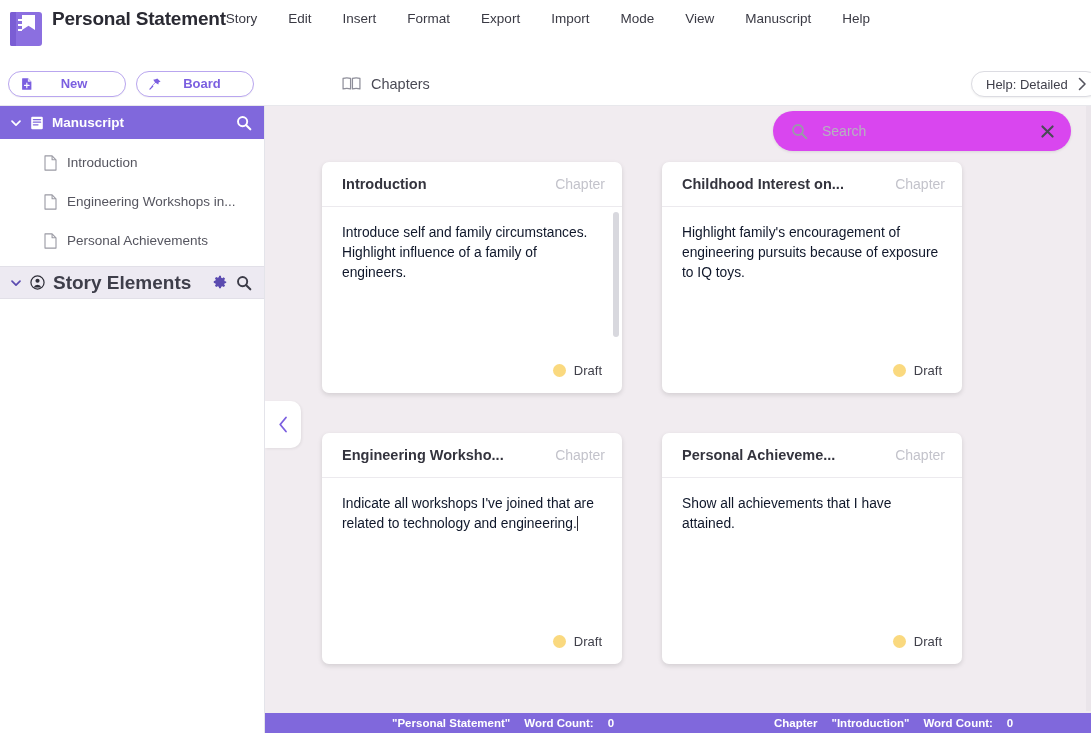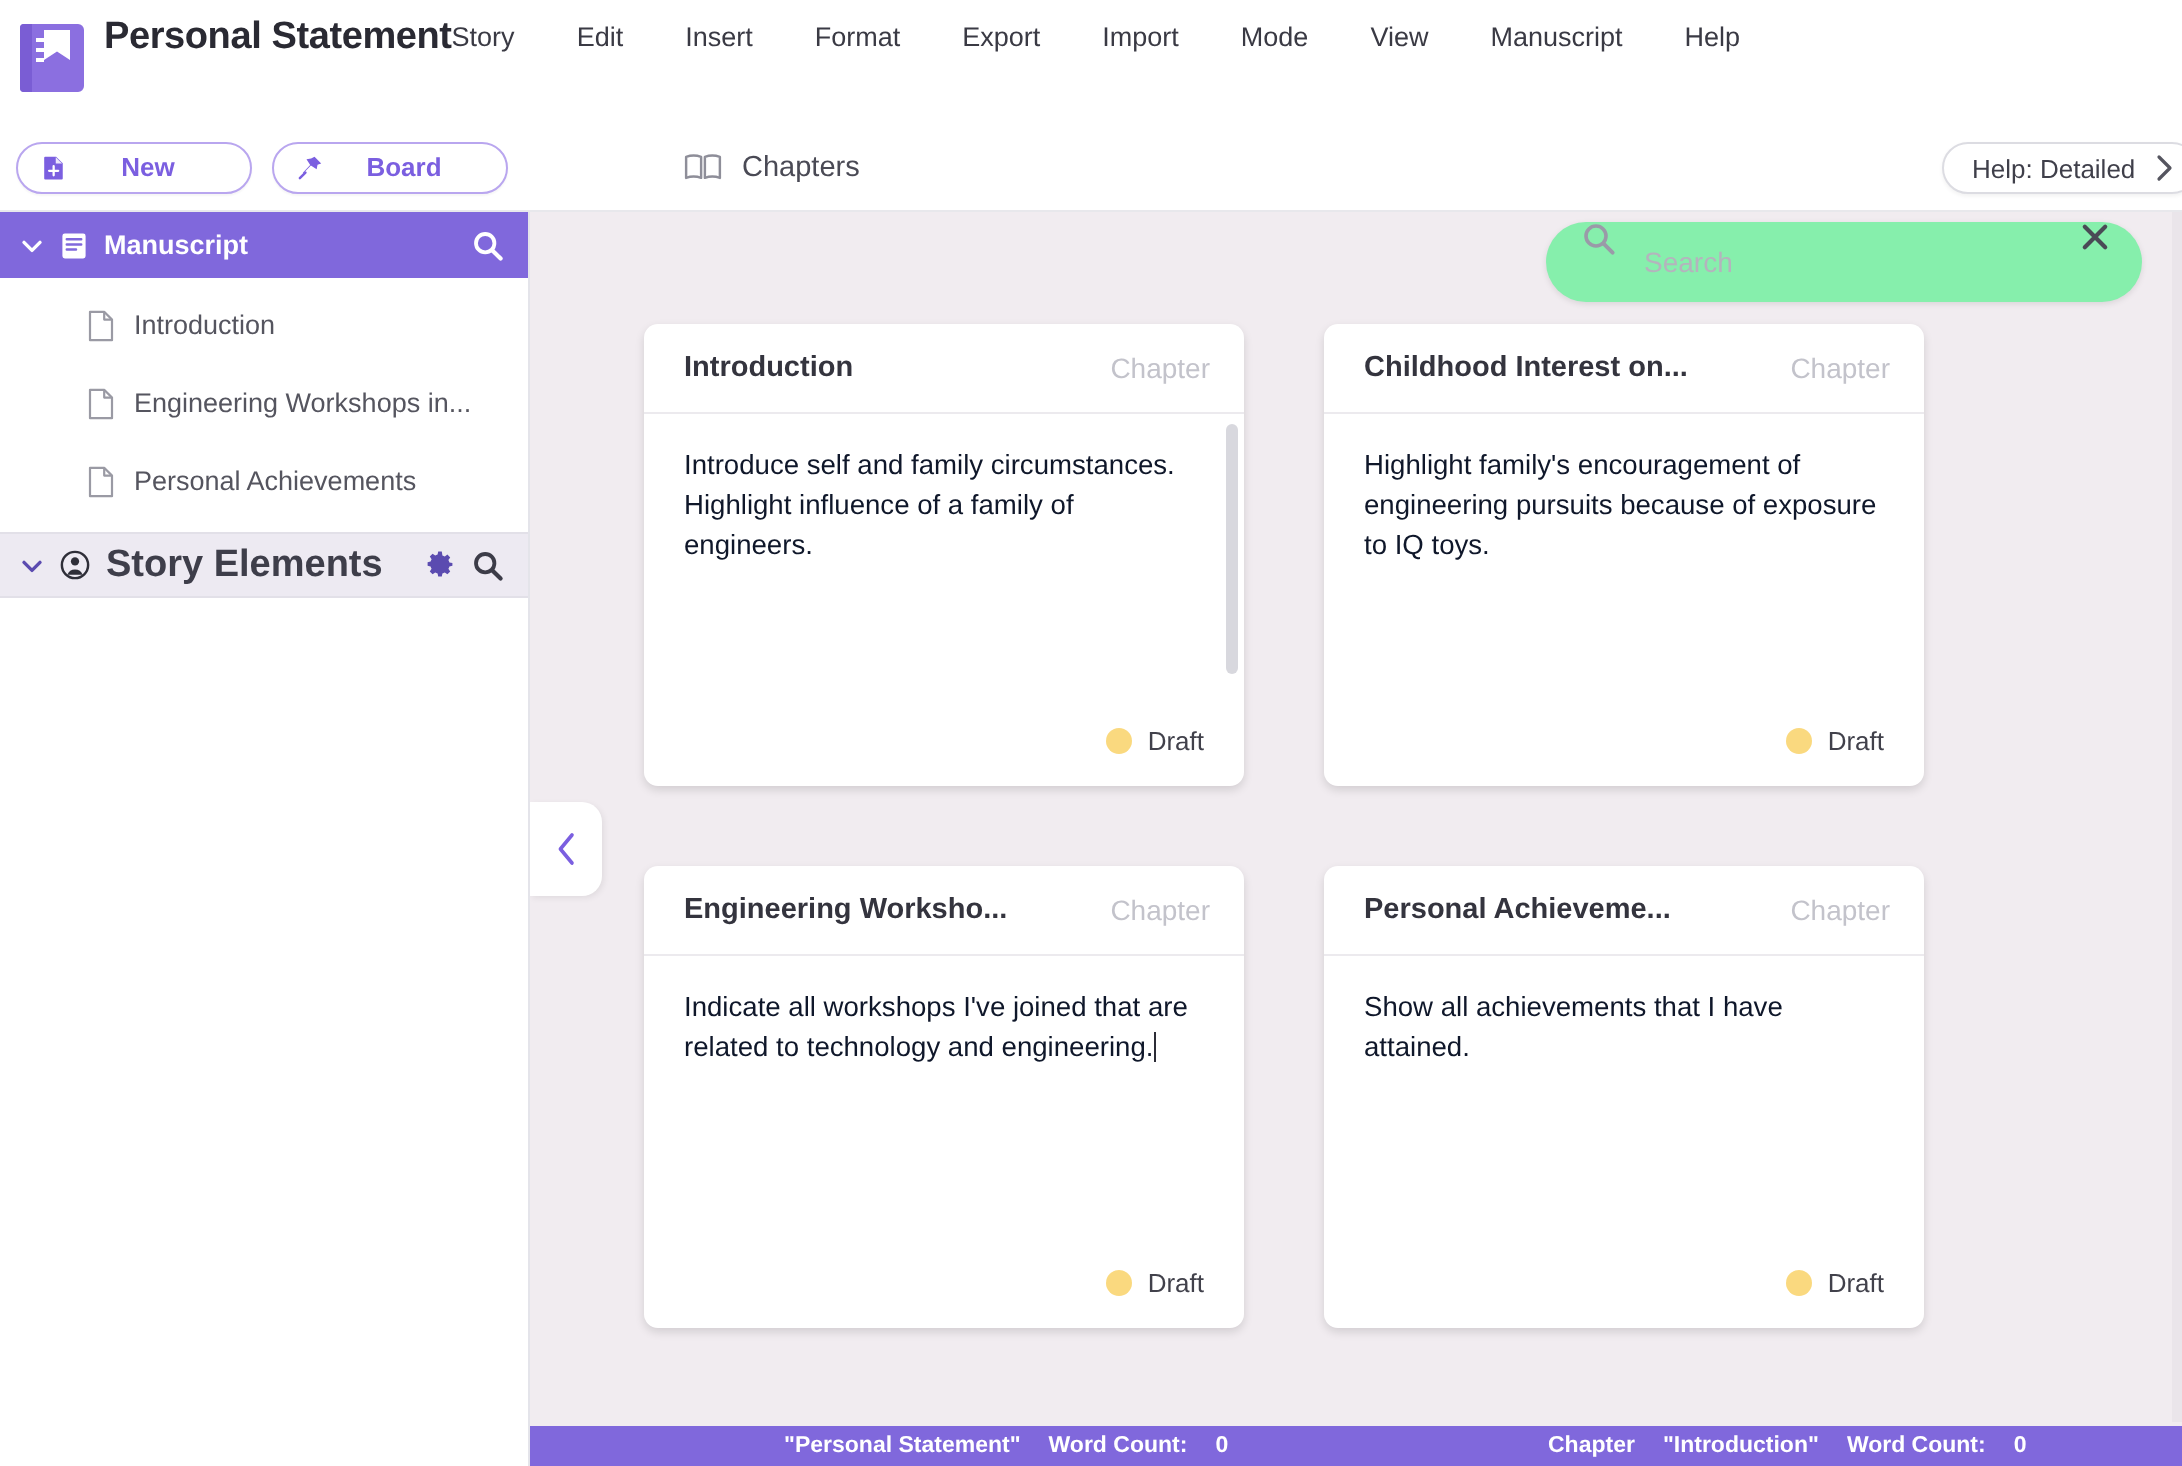--- a/index.html
+++ b/index.html
@@ -125,23 +125,23 @@
 
   
   #board {
     position: absolute; left: 265px; top: 106px; width: 826px; height: 627px;
     background: #f1ecf0; overflow: hidden;
   }
   #search-wrap {
     position: absolute; left: 508px; top: 5px; width: 298px; height: 40px;
   }
   #search-box {
-    width: 298px; height: 40px; background: #86efac; border-radius: 20px;
+    width: 298px; height: 40px; background: #d946ef; border-radius: 20px;
     box-shadow: 0 1px 3px rgba(0,0,0,0.10);
-    display: flex; padding: 0 16px 0 18px; gap: 14px;
+    display: flex; align-items: center; padding: 0 16px 0 18px; gap: 14px;
   }
   #search-input {
     border: none; outline: none; flex: 1; font-size: 14px; color: #3b3b45;
     font-family: "Liberation Sans", sans-serif; background: transparent;
   }
   #search-input::placeholder { color: #b4b4bd; }
   #search-clear { cursor: pointer; display: block; }
 
   #cards {
     position: absolute; left: 0; top: 56px; width: 810px;

